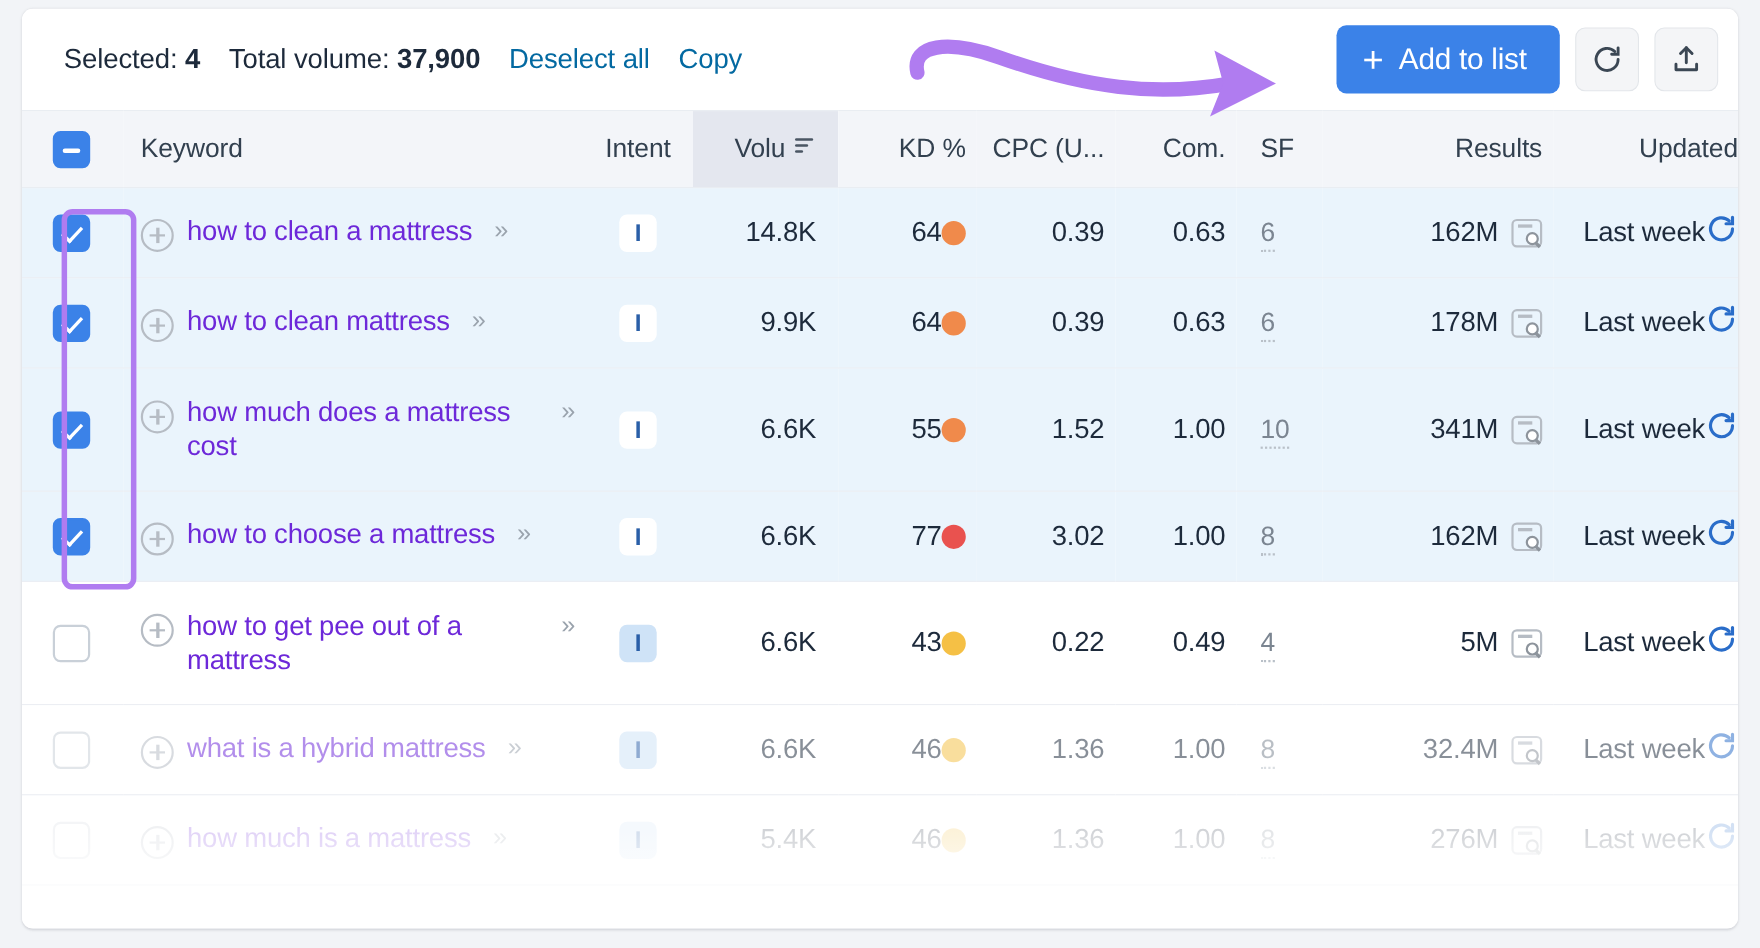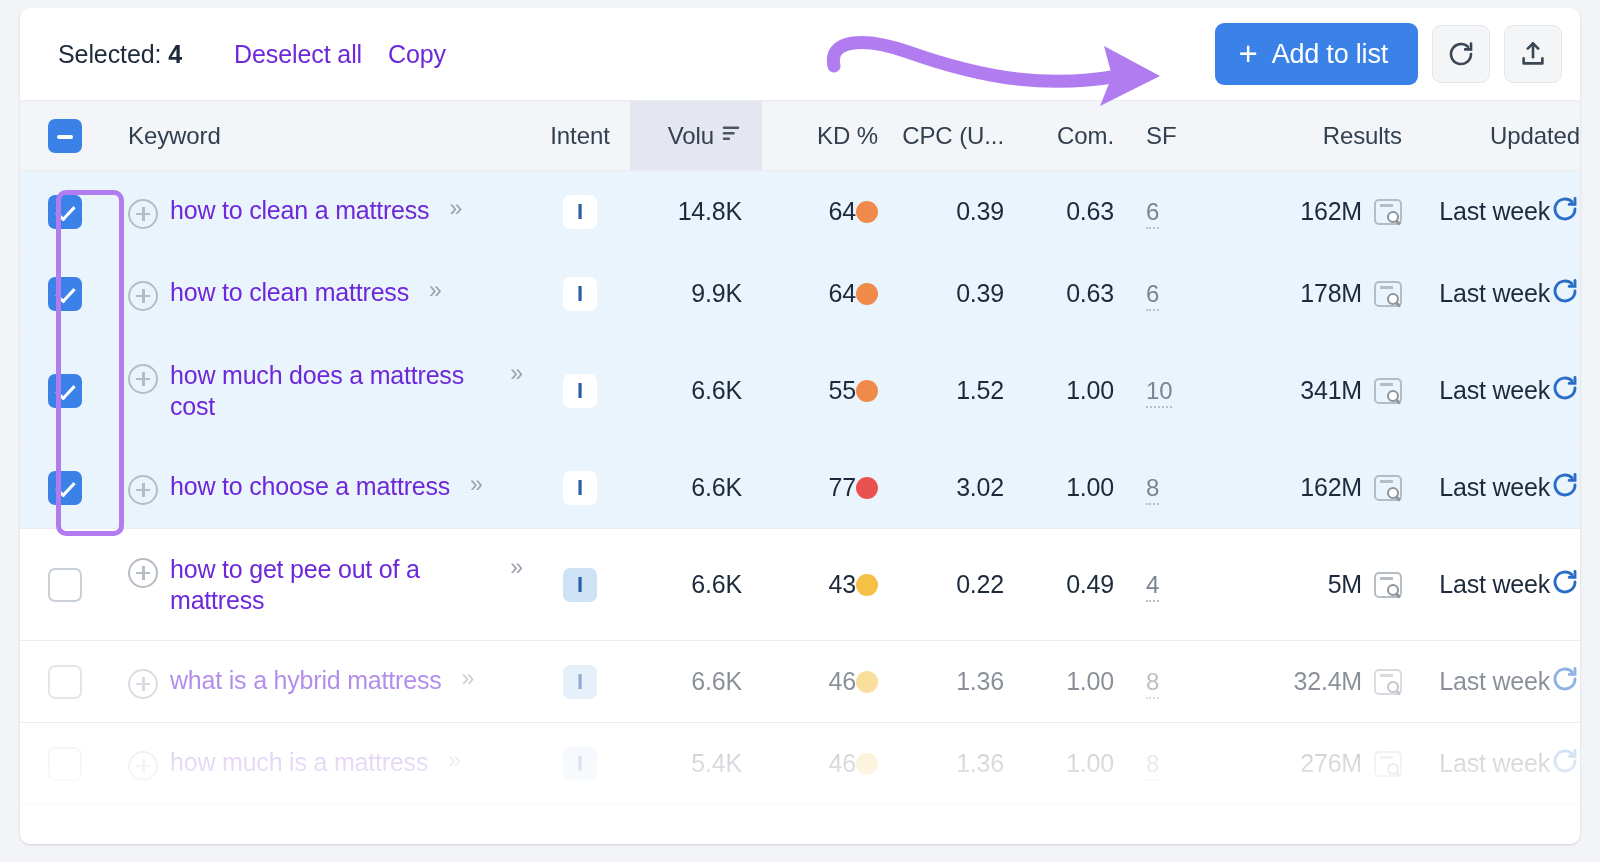--- a/index.html
+++ b/index.html
@@ -37,21 +37,21 @@
   .tb-text {
     font-size: 25px;
     color: #1d2a3b;
     white-space: nowrap;
     letter-spacing: -0.1px;
   }
   .tb-text b { font-weight: 700; }
   .tb-gap { width: 26px; }
   .tb-link {
     font-size: 25px;
-    color: #6d28d9;
+    color: #0369a1;
     white-space: nowrap;
     cursor: pointer;
     letter-spacing: -0.1px;
   }
   .tb-spacer { flex: 1 1 auto; }
 
   .btn-primary {
     display: flex;
     align-items: center;
     gap: 14px;
@@ -292,20 +292,24 @@
 
 <div id="app">
   <div class="card">
 
     <div class="toolbar">
       <span class="tb-text">
         <span>Selected:</span>
         <b>4</b>
       </span>
       <span class="tb-gap"></span>
+      <span class="tb-text">
+        <span>Total volume:</span>
+        <b>37,900</b>
+      </span>
       <span class="tb-gap"></span>
       <span class="tb-link">Deselect all</span>
       <span class="tb-gap"></span>
       <span class="tb-link">Copy</span>
 
       <span class="tb-spacer"></span>
 
       <button class="btn-primary">
         <span class="plus">+</span>
         <span>Add to list</span>

